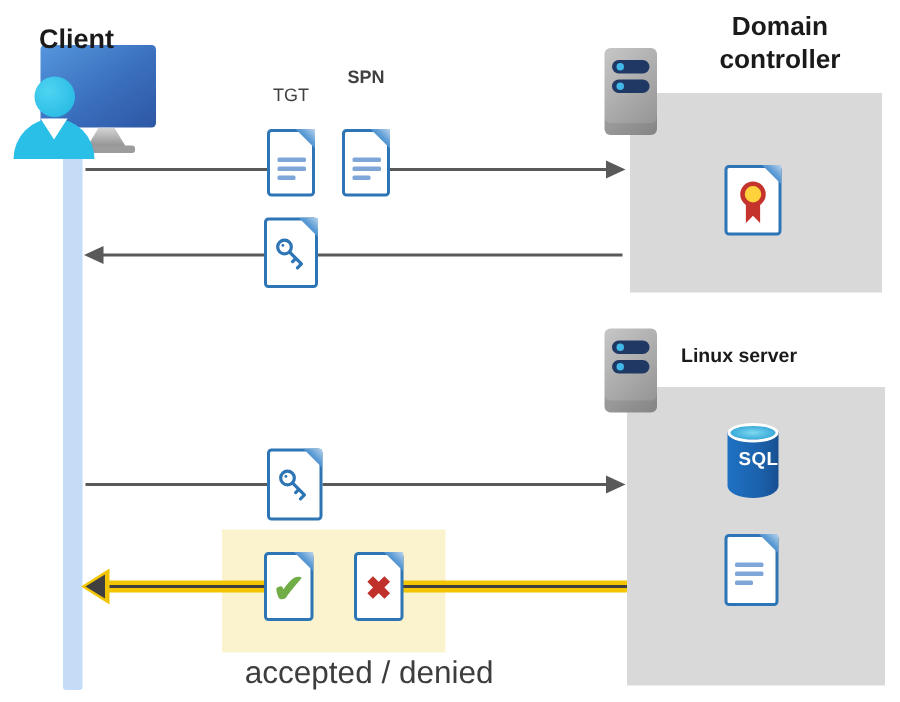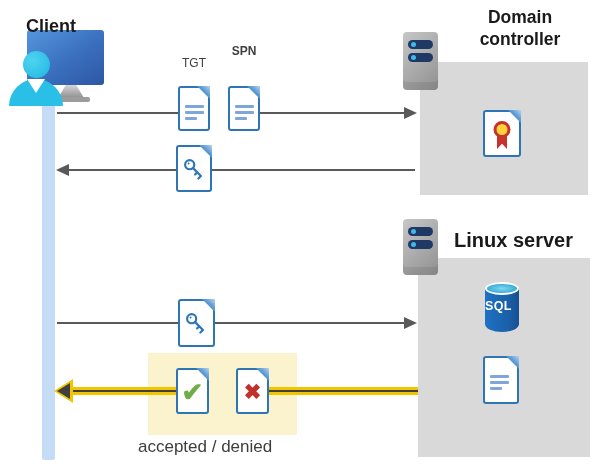--- a/index.html
+++ b/index.html
@@ -11,27 +11,27 @@
     --text-dark:#1A1A1A; --text-gray:#3D3D3D;
   }
   *{margin:0;padding:0;box-sizing:border-box;}
   body{font-family:"Liberation Sans",sans-serif;background:#fff;}
   .canvas{position:relative;width:600px;height:468px;background:#fff;overflow:hidden;}
   .abs{position:absolute;}
 
   
   .hlabel{font-weight:700;color:var(--text-dark);font-size:18px;}
   .dc-label{left:454px;top:6px;width:132px;font-size:17.5px;line-height:22px;text-align:center;}
-  .linux-label{left:454px;top:229px;font-size:20px;}
+  .linux-label{left:454px;top:229px;font-size:13px;}
   .client-label{left:26px;top:16px;}
   .msg-label{font-size:12px;color:#404040;text-align:center;}
   .tgt-label{left:176px;top:56px;width:36px;}
   .spn-label{left:226px;top:44px;width:36px;font-weight:bold;}
   .keytab-label{left:418px;top:419px;width:172px;text-align:center;font-size:16.5px;color:#333;}
-  .accepted-label{left:138px;top:437px;width:175px;text-align:left;font-size:17px;color:var(--text-gray);}
+  .accepted-label{left:154px;top:437px;width:175px;text-align:right;font-size:21px;color:var(--text-gray);}
 
   
   .gray-box{background:var(--gray-box);}
   .dc-box{left:420px;top:62px;width:168px;height:133px;}
   .linux-box{left:418px;top:258px;width:172px;height:199px;}
   .yellow-box{left:148px;top:353px;width:149px;height:82px;background:var(--yellow-box);}
 
   
   .monitor{left:27px;top:30px;width:77px;height:55px;border-radius:3px;
     background:linear-gradient(145deg,#5596DD 0%,#3A6FBE 55%,#2D57A4 100%);}
@@ -85,21 +85,21 @@
     background:var(--seal-red);clip-path:polygon(0 0,100% 0,100% 100%,50% 60%,0 100%);}
 
   
   .sql-db{left:485px;top:282px;width:34px;height:50px;}
   .sql-body{position:absolute;top:6px;left:0;width:34px;height:44px;
     background:linear-gradient(90deg,#1E72C4 0%,#1B5FA8 70%,#174F90 100%);
     border-radius:0 0 17px 17px / 0 0 8px 8px;}
   .sql-top{position:absolute;top:0;left:0;width:34px;height:13px;border-radius:50%;
     background:radial-gradient(ellipse at center,#7FD9F0 0%,#35A8D8 75%);
     border:2.5px solid #fff;}
-  .sql-text{position:absolute;top:17px;left:0;right:0;text-align:left;color:#fff;
+  .sql-text{position:absolute;top:17px;left:0;right:0;text-align:right;color:#fff;
     font-weight:700;font-size:12.5px;letter-spacing:0.3px;}
 
   
   .gline{position:absolute;height:2px;background:var(--arrow-gray);}
   .ah{position:absolute;width:0;height:0;border-top:6px solid transparent;border-bottom:6px solid transparent;}
   .ah.r{border-left:13px solid var(--arrow-gray);}
   .ah.l{border-right:13px solid var(--arrow-gray);}
 
   
   .yline{position:absolute;height:8px;

